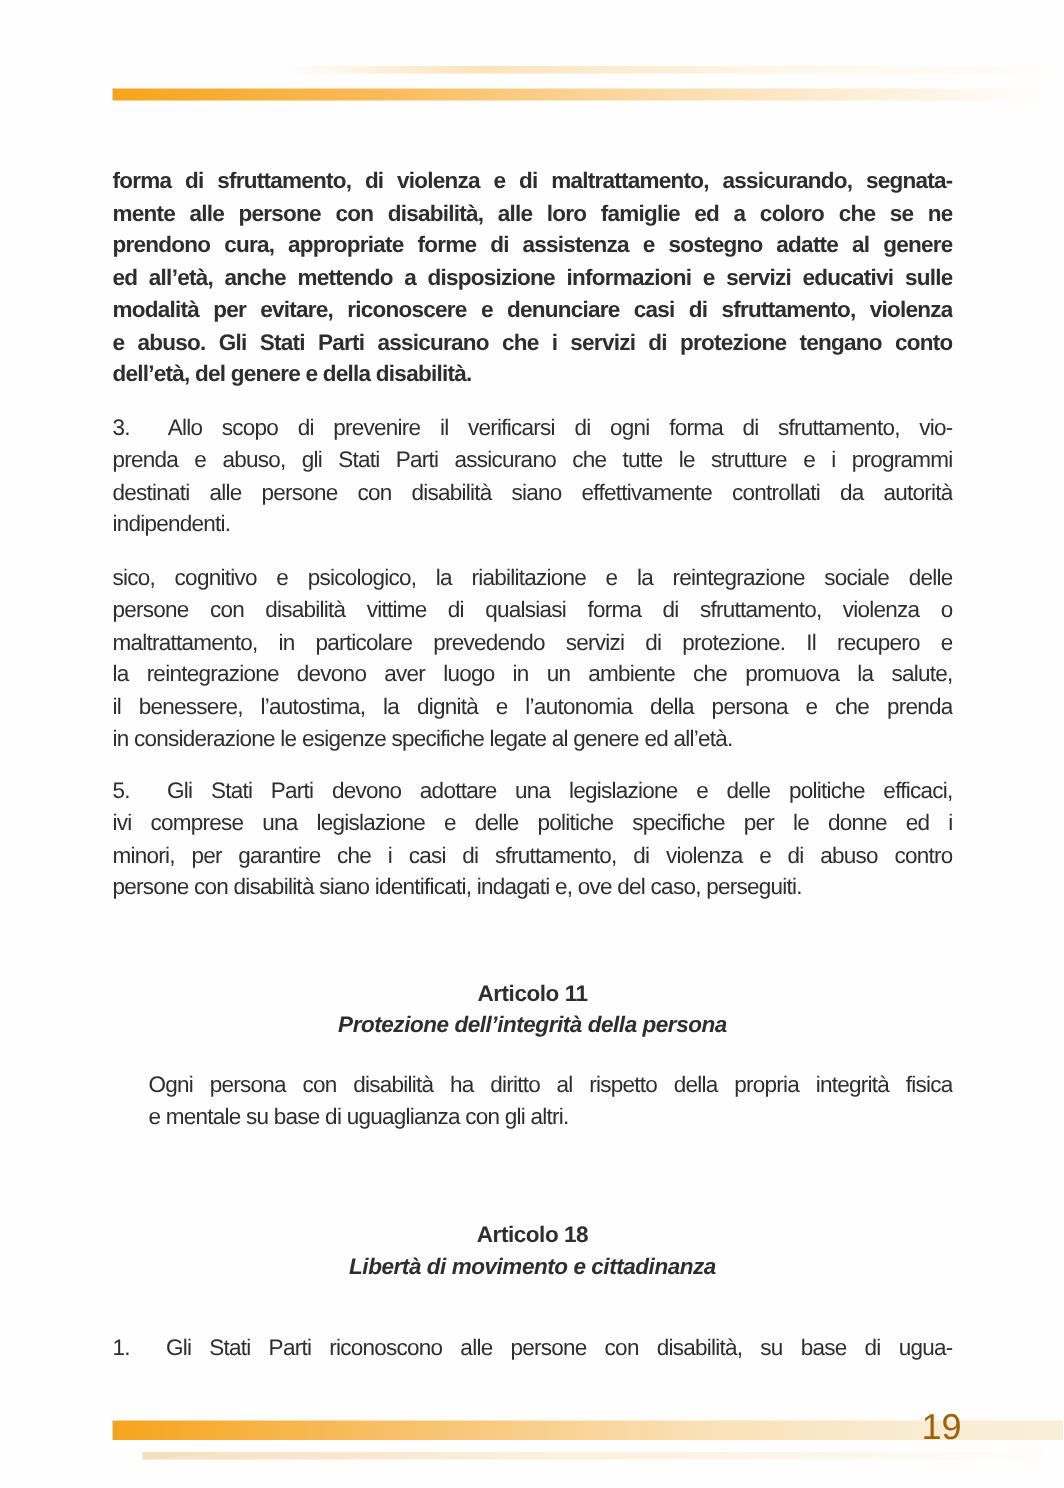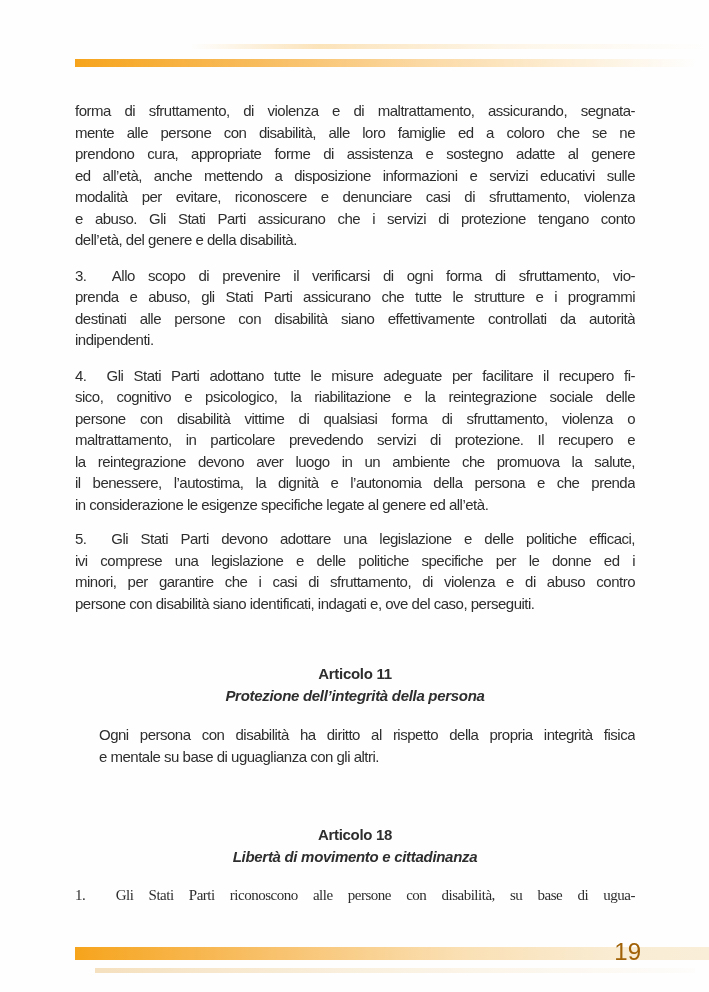--- a/index.html
+++ b/index.html
@@ -55,28 +55,28 @@
     text-align: justify;
     text-align-last: justify;
   }
   .para .line:last-child { text-align-last: left; }
   .para.continues .line:last-child { text-align-last: justify; }
 
   .heading { text-align: center; font-weight: bold; line-height: 21.5px; letter-spacing: -0.3px; }
   .heading-subtitle { font-style: italic; }
 
   
-  .block-0 { margin-top: 6px; }
+  .block-0 { margin-top: 16px; font-weight: bold; }
   .block-1 { margin-top: 14px; }
   .block-2 { margin-top: 14px; }
   .block-3 { margin-top: 13px; }
   .block-4 { margin-top: 49px; }
   .block-5 { margin-top: 18px; margin-left: 24px; }
   .block-6 { margin-top: 57px; }
-  .block-7 { margin-top: 18px; font-family: Liberation Serif, serif; }
+  .block-7 { margin-top: 32px; }
 
   .page-number {
     position: absolute;
     right: 68px; top: 940px;
     font-size: 24px;
     line-height: 1;
     letter-spacing: 0;
     color: #a16207;
   }
 </style>
@@ -98,21 +98,20 @@
         <div class="line">e abuso. Gli Stati Parti assicurano che i servizi di protezione tengano conto</div>
         <div class="line">dell’età, del genere e della disabilità.</div>
       </div>
       <div class="para block-1">
         <div class="line">3.&nbsp; Allo scopo di prevenire il verificarsi di ogni forma di sfruttamento, vio-</div>
         <div class="line">prenda e abuso, gli Stati Parti assicurano che tutte le strutture e i programmi</div>
         <div class="line">destinati alle persone con disabilità siano effettivamente controllati da autorità</div>
         <div class="line">indipendenti.</div>
       </div>
       <div class="para block-2">
-        <div class="line">4.&nbsp; Gli Stati Parti adottano tutte le misure adeguate per facilitare il recupero fi-</div>
         <div class="line">sico, cognitivo e psicologico, la riabilitazione e la reintegrazione sociale delle</div>
         <div class="line">persone con disabilità vittime di qualsiasi forma di sfruttamento, violenza o</div>
         <div class="line">maltrattamento, in particolare prevedendo servizi di protezione. Il recupero e</div>
         <div class="line">la reintegrazione devono aver luogo in un ambiente che promuova la salute,</div>
         <div class="line">il benessere, l’autostima, la dignità e l’autonomia della persona e che prenda</div>
         <div class="line">in considerazione le esigenze specifiche legate al genere ed all’età.</div>
       </div>
       <div class="para block-3">
         <div class="line">5.&nbsp; Gli Stati Parti devono adottare una legislazione e delle politiche efficaci,</div>
         <div class="line">ivi comprese una legislazione e delle politiche specifiche per le donne ed i</div>

